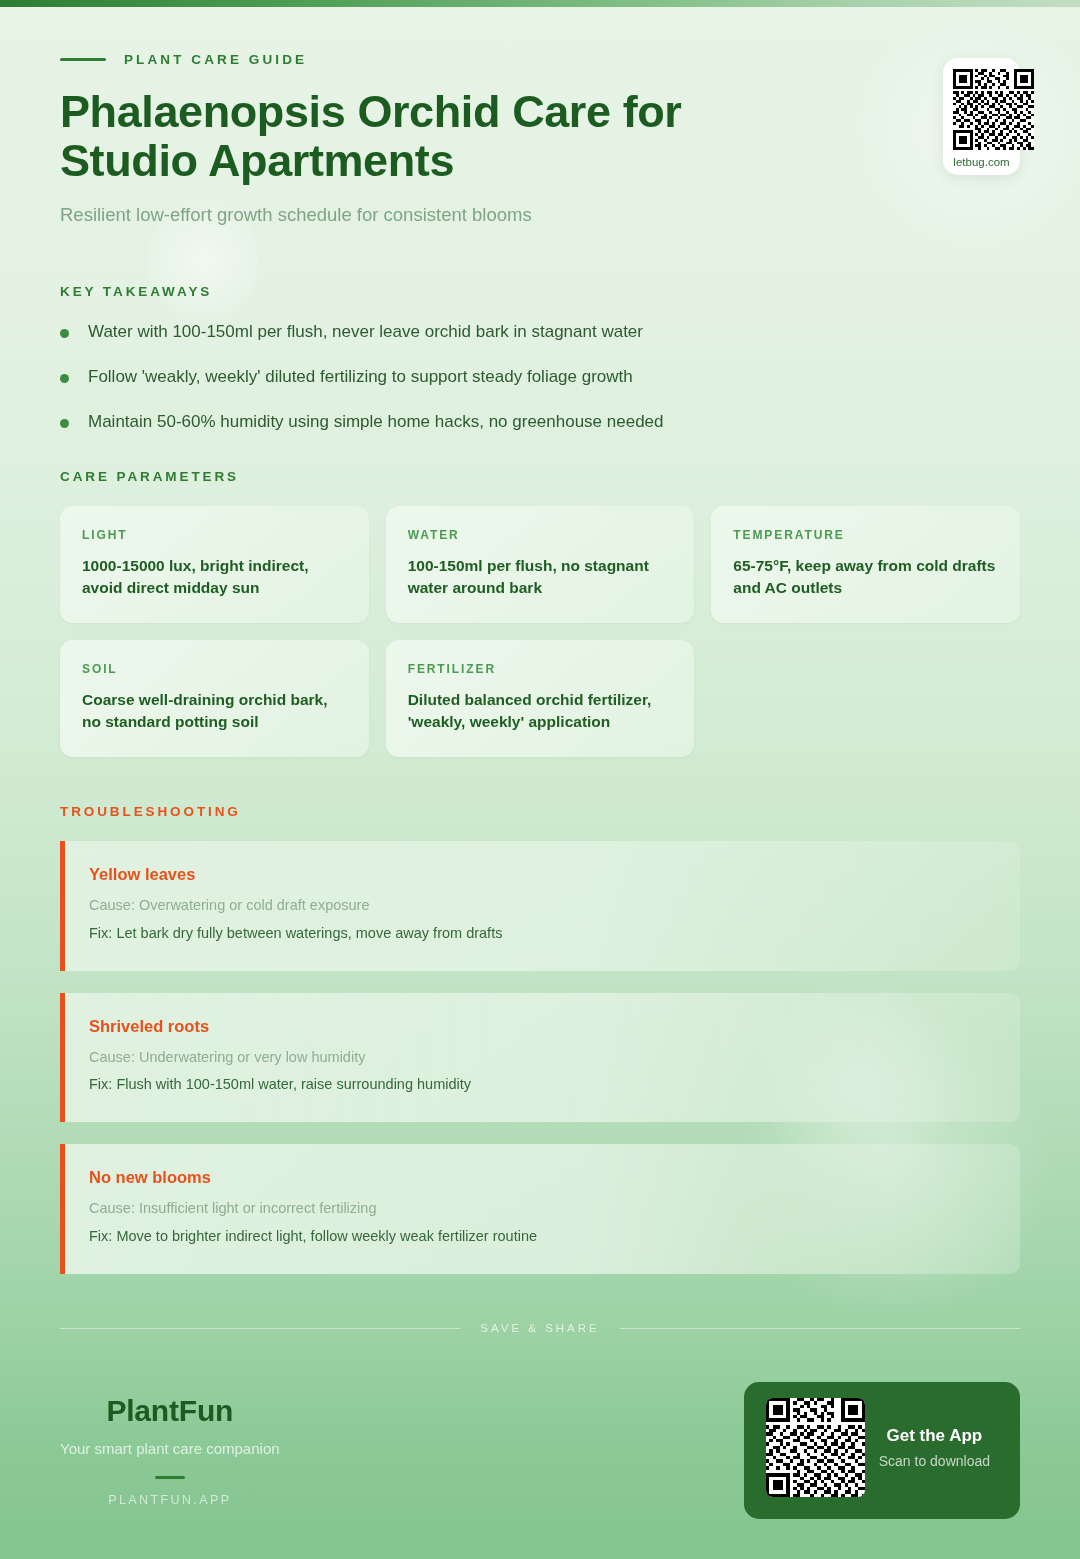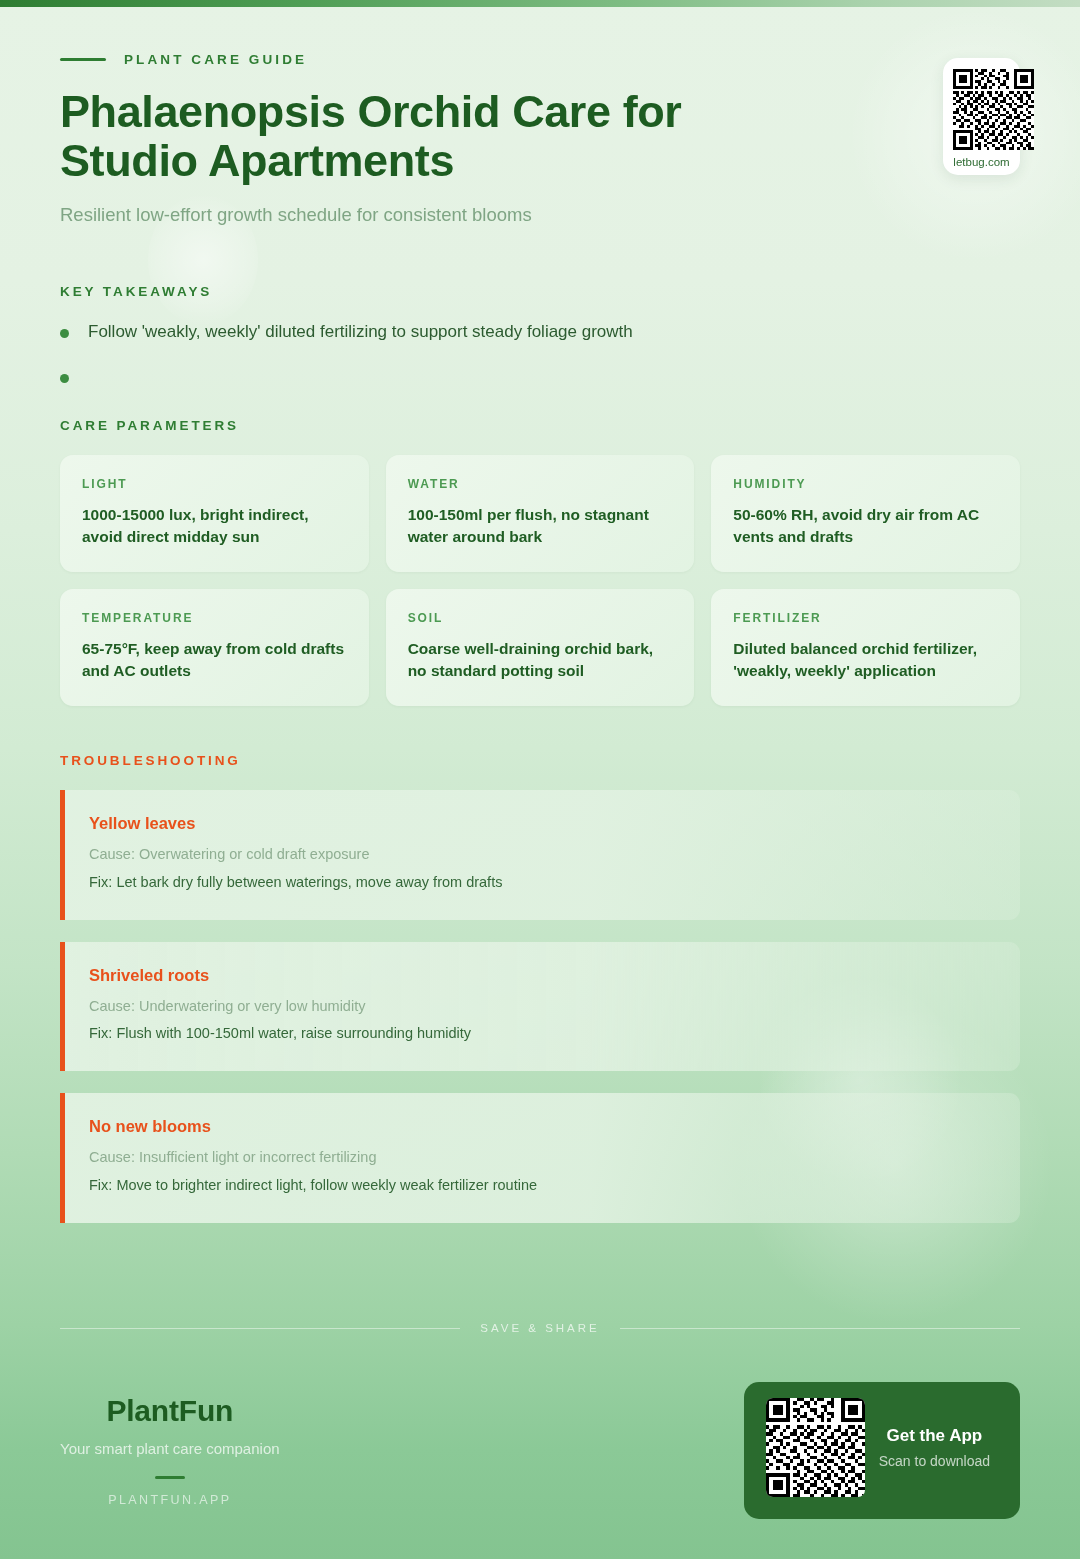--- a/index.html
+++ b/index.html
@@ -467,42 +467,43 @@
         </svg>
         <div class="qr-label">letbug.com</div>
       </div>
     </div>
 
     <div class="key-takeaways">
       <div class="section-label">KEY TAKEAWAYS</div>
 
       <div class="takeaway">
         <span class="bullet"></span>
-        <span class="takeaway-text">Follow 'weakly, weekly' diluted fertilizing to support steady foliage growth</span>
+        <span class="takeaway-text">Water with 100-150ml per flush, never leave orchid bark in stagnant water</span>
       </div>
       <div class="takeaway">
         <span class="bullet"></span>
+        <span class="takeaway-text">Follow 'weakly, weekly' diluted fertilizing to support steady foliage growth</span>
+      </div>
+      <div class="takeaway">
+        <span class="bullet"></span>
+        <span class="takeaway-text">Maintain 50-60% humidity using simple home hacks, no greenhouse needed</span>
       </div>
     </div>
 
     <div class="care-params">
       <div class="section-label">CARE PARAMETERS</div>
       <div class="param-grid">
 
         <div class="param-card">
           <div class="param-label">LIGHT</div>
           <div class="param-value">1000-15000 lux, bright indirect, avoid direct midday sun</div>
         </div>
         <div class="param-card">
           <div class="param-label">WATER</div>
           <div class="param-value">100-150ml per flush, no stagnant water around bark</div>
-        </div>
-        <div class="param-card">
-          <div class="param-label">HUMIDITY</div>
-          <div class="param-value">50-60% RH, avoid dry air from AC vents and drafts</div>
         </div>
         <div class="param-card">
           <div class="param-label">TEMPERATURE</div>
           <div class="param-value">65-75°F, keep away from cold drafts and AC outlets</div>
         </div>
         <div class="param-card">
           <div class="param-label">SOIL</div>
           <div class="param-value">Coarse well-draining orchid bark, no standard potting soil</div>
         </div>
         <div class="param-card">

